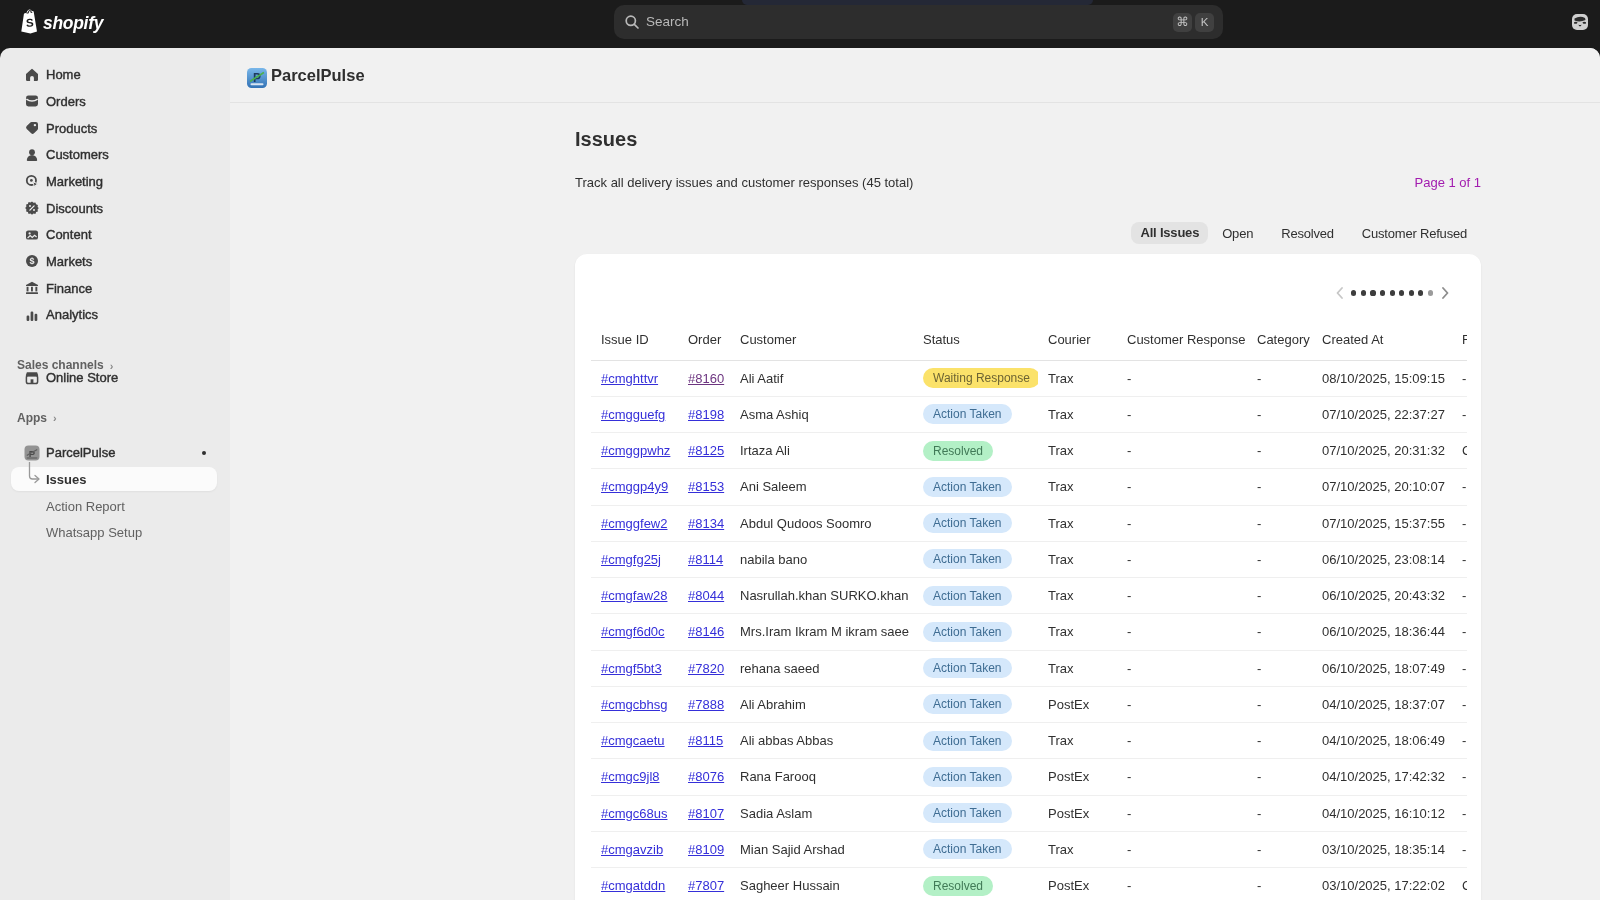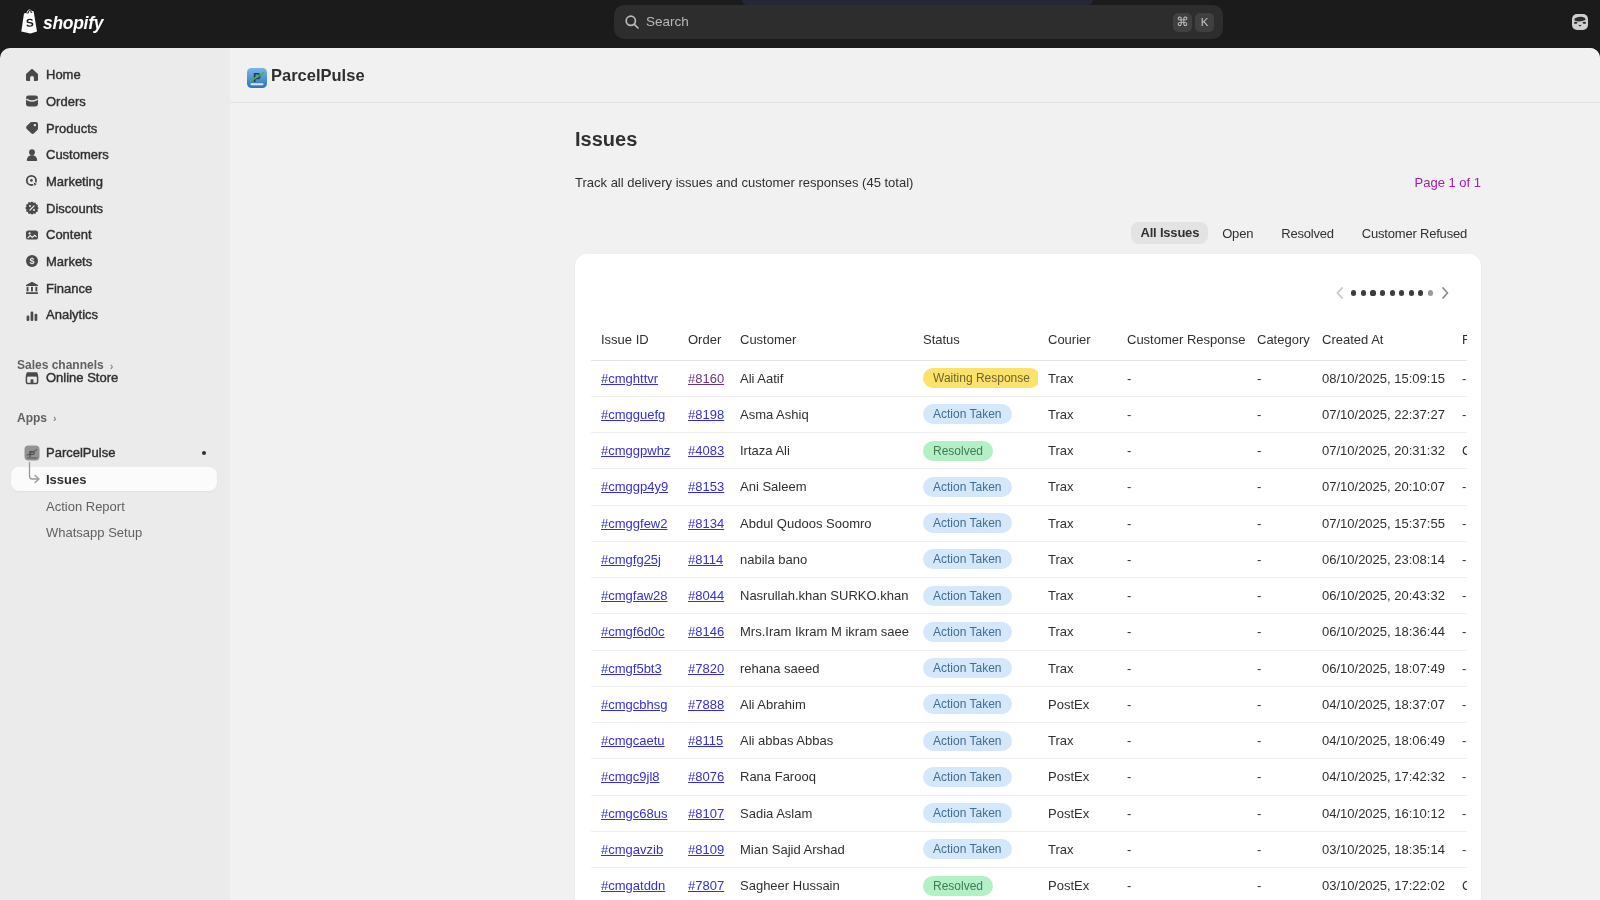--- a/index.html
+++ b/index.html
@@ -288,21 +288,21 @@
                 <td>Asma Ashiq</td>
                 <td><span class="badge b-act">Action Taken</span></td>
                 <td>Trax</td>
                 <td>-</td>
                 <td>-</td>
                 <td>07/10/2025, 22:37:27</td>
                 <td>-</td>
               </tr>
               <tr>
                 <td><a href="#">#cmggpwhz</a></td>
-                <td><a href="#" class="">#4083</a></td>
+                <td><a href="#" class="">#8125</a></td>
                 <td>Irtaza Ali</td>
                 <td><span class="badge b-res">Resolved</span></td>
                 <td>Trax</td>
                 <td>-</td>
                 <td>-</td>
                 <td>07/10/2025, 20:31:32</td>
                 <td>Cu</td>
               </tr>
               <tr>
                 <td><a href="#">#cmggp4y9</a></td>

